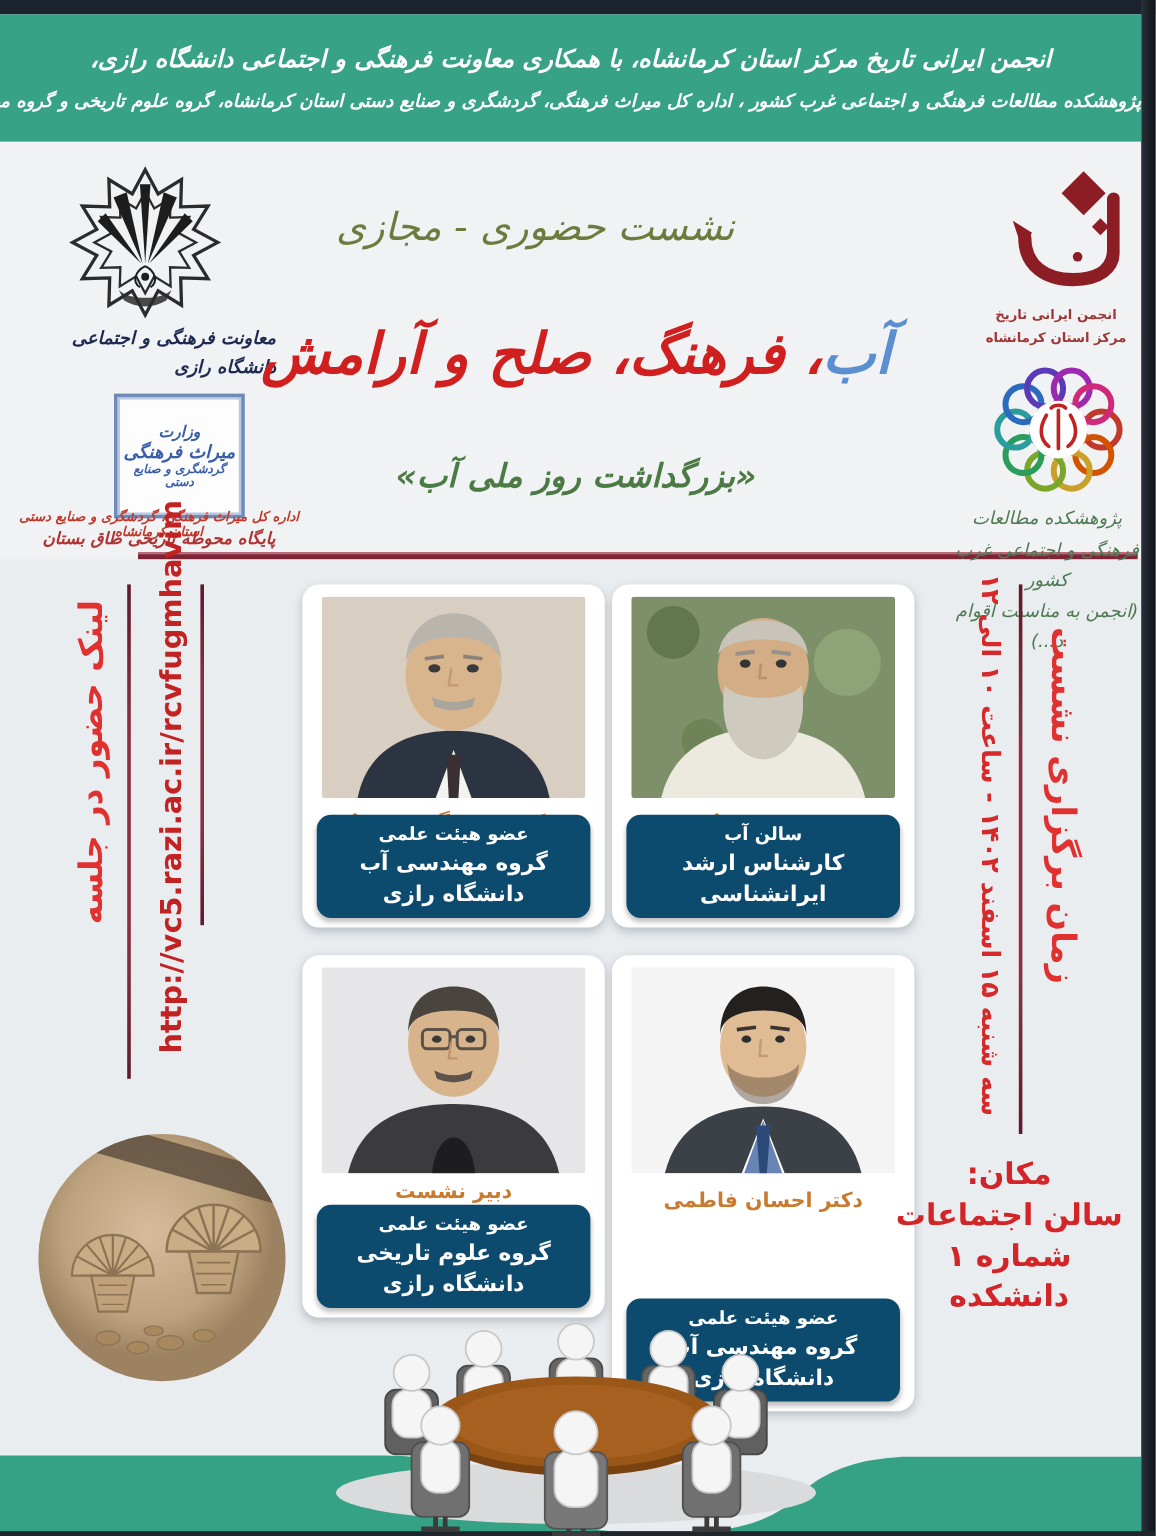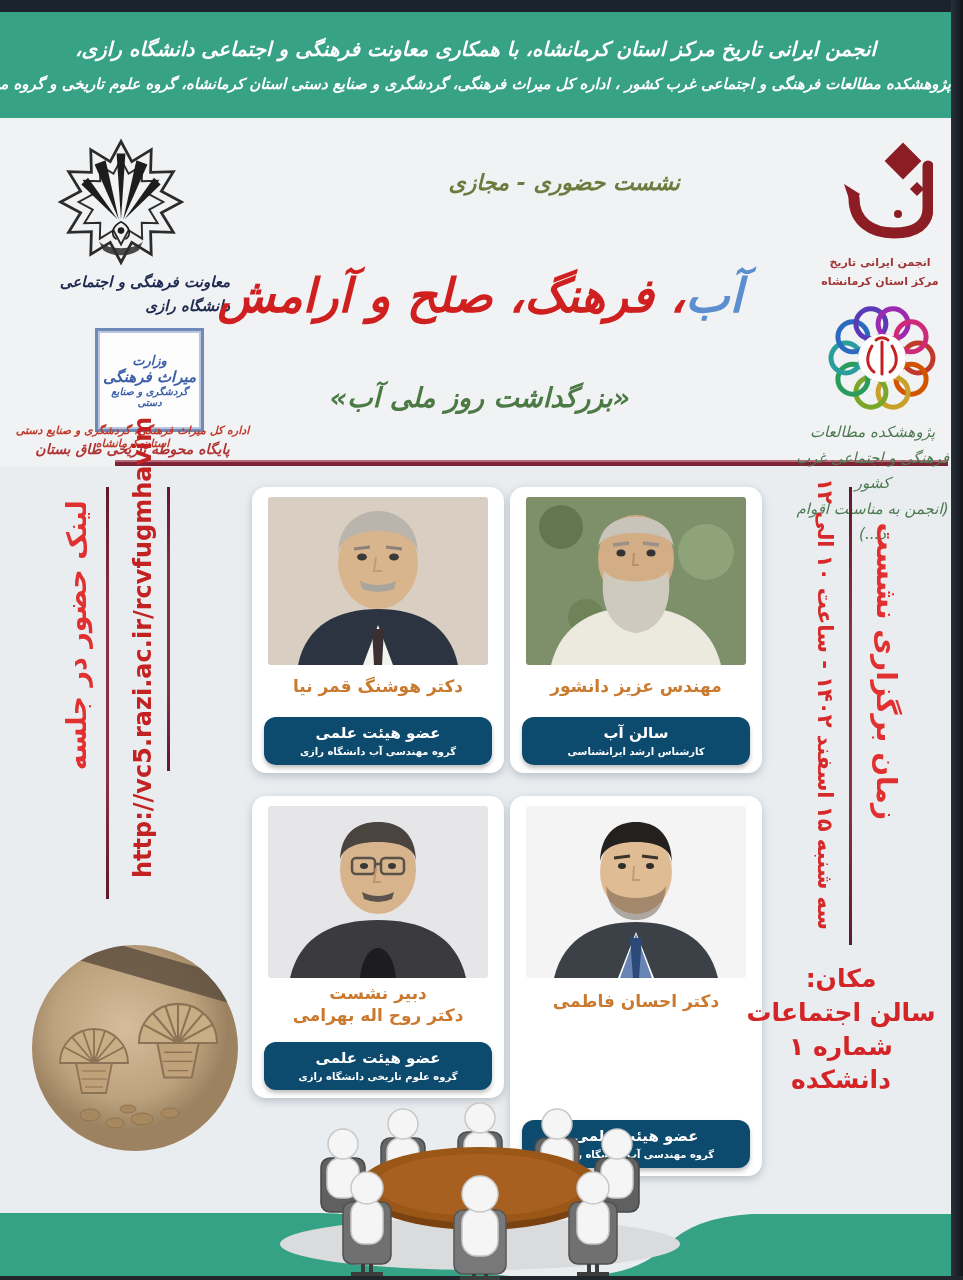--- a/index.html
+++ b/index.html
@@ -31,22 +31,22 @@
   .ministry-box .b2{font-size:15px;}
   .ministry-box .b3{font-size:10px;}
   .ministry-cap1{left:10px;top:424px;width:245px;text-align:center;color:#c0392b;
     font-size:11px;font-style:italic;font-weight:bold;}
   .ministry-cap2{left:10px;top:441px;width:245px;text-align:center;color:#b03434;
     font-size:14px;font-style:italic;font-weight:bold;}
   .red-rule{left:115px;top:462px;width:833px;height:4px;background:#7e2436;
     box-shadow:0 -2px 0 #b76b7d;}
 
   
-  .session-type{left:280px;top:170px;width:400px;text-align:right;color:#6b7c3e;
-    font-size:22px;font-weight:bold;font-style:italic;}
+  .session-type{left:280px;top:170px;width:400px;text-align:left;color:#6b7c3e;
+    font-size:32px;font-weight:normal;font-style:italic;}
   .main-title{left:130px;top:268px;width:700px;text-align:center;font-size:47px;
     font-weight:bold;font-style:italic;}
   .main-title .water{color:#5b8fd0;}
   .main-title .rest{color:#d01f1f;}
   .subtitle{left:230px;top:382px;width:500px;text-align:center;color:#4c7a45;
     font-size:27px;font-weight:bold;font-style:italic;}
 
   
   .ta-caption{left:815px;top:254px;width:130px;text-align:center;color:#a03636;
     font-size:11px;font-weight:bold;line-height:1.7;}
@@ -62,21 +62,21 @@
   
   .card{background:#ffffff;border-radius:14px;box-shadow:0 3px 8px rgba(90,110,120,.35);}
   .card .photo{position:absolute;left:16px;top:10px;width:220px;overflow:hidden;border-radius:3px;}
   .card .photo svg{display:block;}
   .card .name{position:absolute;left:8px;right:8px;text-align:center;color:#c97a2e;
     font-weight:bold;font-size:17px;line-height:1.3;}
   .card .banner{position:absolute;left:12px;right:12px;bottom:8px;background:#0c4a6e;
     border-radius:12px;color:#ffffff;text-align:center;font-weight:bold;
     padding:6px 4px;box-shadow:0 3px 4px rgba(0,0,0,.25);}
   .card .banner .r1{font-size:15px;line-height:1.45;}
-  .card .banner .r2{font-size:10px;line-height:1.45;}
+  .card .banner .r2{font-size:18px;line-height:1.45;}
 
   
   .location{left:722px;top:962px;width:238px;text-align:center;color:#d32527;
     font-size:25px;font-weight:bold;line-height:1.35;}
 </style>
 </head>
 <body>
 
 <div class="poster">
 

